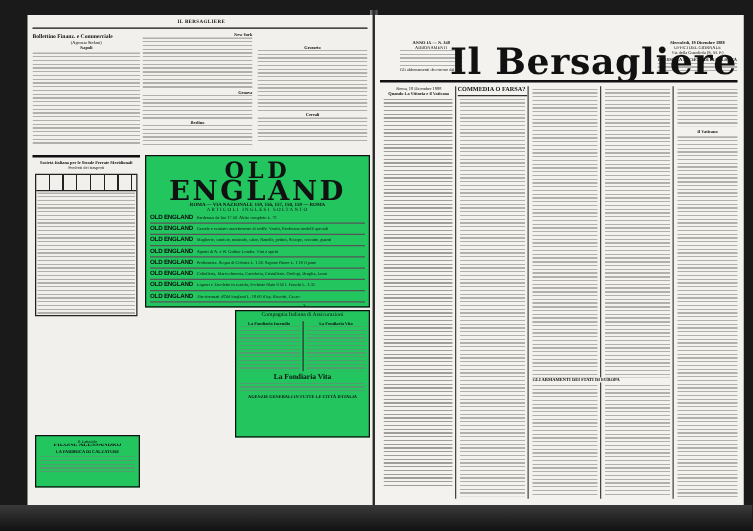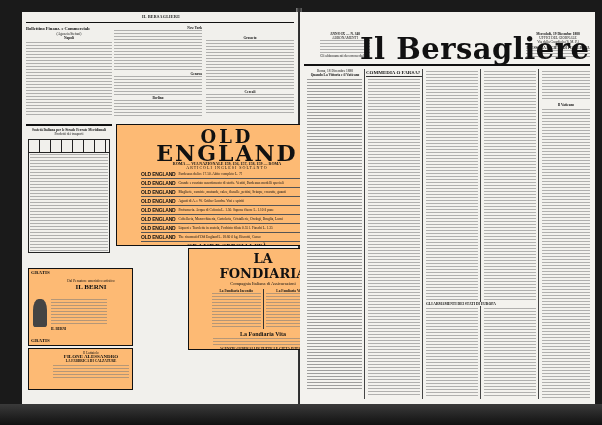--- a/index.html
+++ b/index.html
@@ -8,21 +8,21 @@
   #left{left:22px;top:12px;width:276px;height:392px;}
   #right{left:300px;top:12px;width:295px;height:398px;background:#f3f2ee;}
   .spine{position:absolute;left:296px;top:8px;width:6px;height:410px;background:linear-gradient(90deg,#888,#222,#666);}
   .hdr{position:absolute;font-size:4px;letter-spacing:.3px;}
   .rule{position:absolute;background:#111;}
   .col{position:absolute;overflow:hidden;}
   .lines{background:repeating-linear-gradient(180deg,#7a7a7a 0 1px,transparent 1px 3px);opacity:.55;}
   .t{font-size:3.5px;line-height:4px;white-space:nowrap;overflow:hidden;}
   .b{font-weight:bold;}
   .c{text-align:center;}
-  .box{position:absolute;border:1.5px solid #111;background:#fdba74;overflow:hidden;padding-left:21px;}
+  .box{position:absolute;border:1.5px solid #111;background:#22c55e;overflow:hidden;}
   .oe{font-family:"Liberation Sans",sans-serif;font-size:5px;font-weight:bold;letter-spacing:-.2px;}
   .row{display:flex;align-items:center;gap:3px;height:8px;border-bottom:.5px solid #555;}
   .masthead{position:absolute;left:360px;top:32px;font-size:29px;font-weight:bold;letter-spacing:.5px;font-family:"DejaVu Serif",serif;}
   .shade{position:absolute;left:0;top:404px;width:602px;height:21px;background:linear-gradient(180deg,#3a3a3a,#111);}
 </style>
 </head>
 <body>
 
 <div class="spine"></div>
 
@@ -53,29 +53,20 @@
 
   <div class="col" style="left:4px;top:112px;width:86px;height:140px;border-top:2px solid #111;">
     <div class="t b c" style="margin-top:2px;">Società Italiana per le Strade Ferrate Meridionali</div>
     <div class="t c">Prodotti dei trasporti</div>
     <div style="margin:3px 2px;border:1px solid #222;height:112px;">
       <div style="height:12px;border-bottom:1px solid #222;background:repeating-linear-gradient(90deg,transparent 0 10px,#222 10px 11px);"></div>
       <div class="lines" style="height:98px;margin:1px;"></div>
     </div>
   </div>
 
-  <div class="box" style="left:6px;top:256px;width:82px;height:76px;">
-    <div class="t b" style="font-size:5px;position:absolute;left:2px;top:2px;">GRATIS</div>
-    <div class="t c" style="margin-top:10px;">Dal Pensatore umoristico artistico</div>
-    <div class="t b c" style="font-size:7px;line-height:8px;">IL BERNI</div>
-    <div style="position:absolute;left:4px;top:30px;width:14px;height:28px;background:#444;border-radius:40% 40% 10% 10%;"></div>
-    <div class="lines" style="position:absolute;left:22px;top:30px;width:56px;height:26px;"></div>
-    <div class="t b" style="position:absolute;left:22px;top:58px;">IL BERNI</div>
-    <div class="t b" style="font-size:5px;position:absolute;left:2px;bottom:2px;">GRATIS</div>
-  </div>
 
   <div class="box" style="left:6px;top:336px;width:82px;height:40px;">
     <div class="t c" style="margin-top:2px;">Il Lattaiolo</div>
     <div class="t b c" style="font-size:5px;">FILONE ALESSANDRO</div>
     <div class="t c b">LA FABBRICA DI CALZATURE</div>
     <div class="lines" style="height:14px;margin:2px 3px;"></div>
   </div>
 
   <div class="box" style="left:94px;top:112px;width:178px;height:120px;">
     <div class="c b" style="font-size:18px;line-height:17px;font-family:'DejaVu Serif',serif;letter-spacing:3px;margin-top:3px;">OLD</div>
@@ -115,21 +106,20 @@
           <span class="oe">OLD ENGLAND</span>
           <span class="t">The rinomati d'Old England L. 18.60 il kg. Biscotti, Cacao</span>
         </div>
     </div>
     <div class="c" style="font-size:8px;line-height:9px;margin-top:1px;">GRANDE SPECIALITÀ</div>
 
   </div>
 
 
   <div class="box" style="left:166px;top:236px;width:106px;height:100px;">
-    <div class="c b" style="font-size:13px;line-height:15px;margin-top:2px;font-family:'DejaVu Serif',serif;">LA FONDIARIA</div>
     <div class="t c" style="font-size:4.5px;line-height:5px;">Compagnia Italiana di Assicurazioni</div>
     <div style="display:flex;margin-top:3px;">
       <div style="flex:1;border-right:.5px solid #333;padding:0 2px;">
         <div class="t b c">La Fondiaria Incendio</div>
         <div class="lines" style="height:36px;"></div>
       </div>
       <div style="flex:1;padding:0 2px;">
         <div class="t b c">La Fondiaria Vita</div>
         <div class="lines" style="height:36px;"></div>
       </div>

